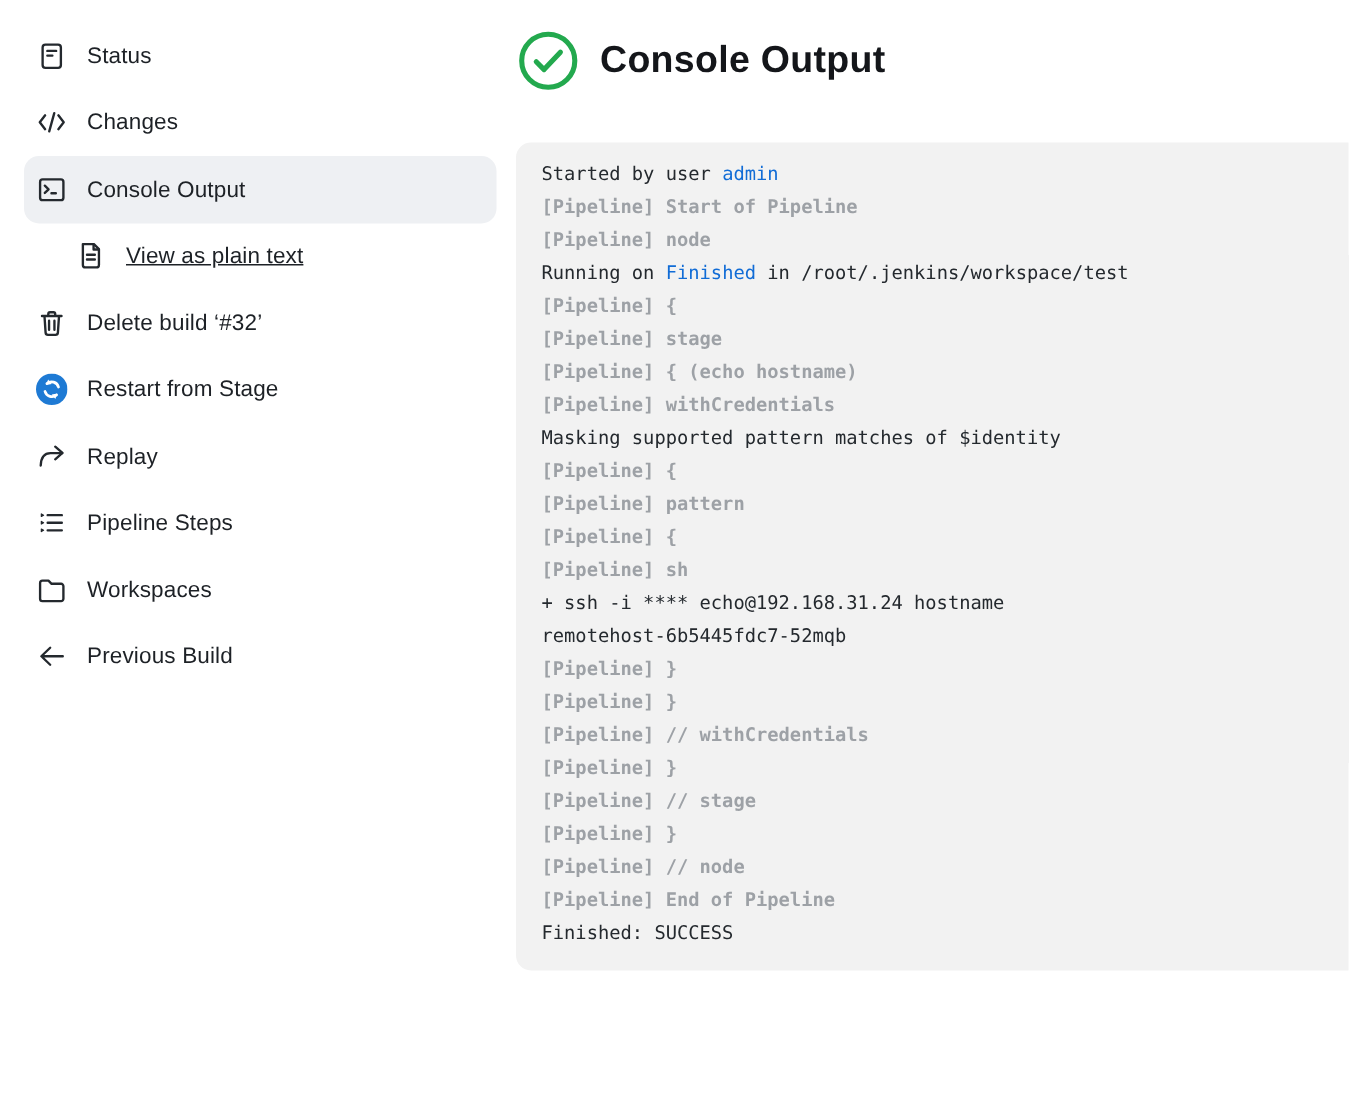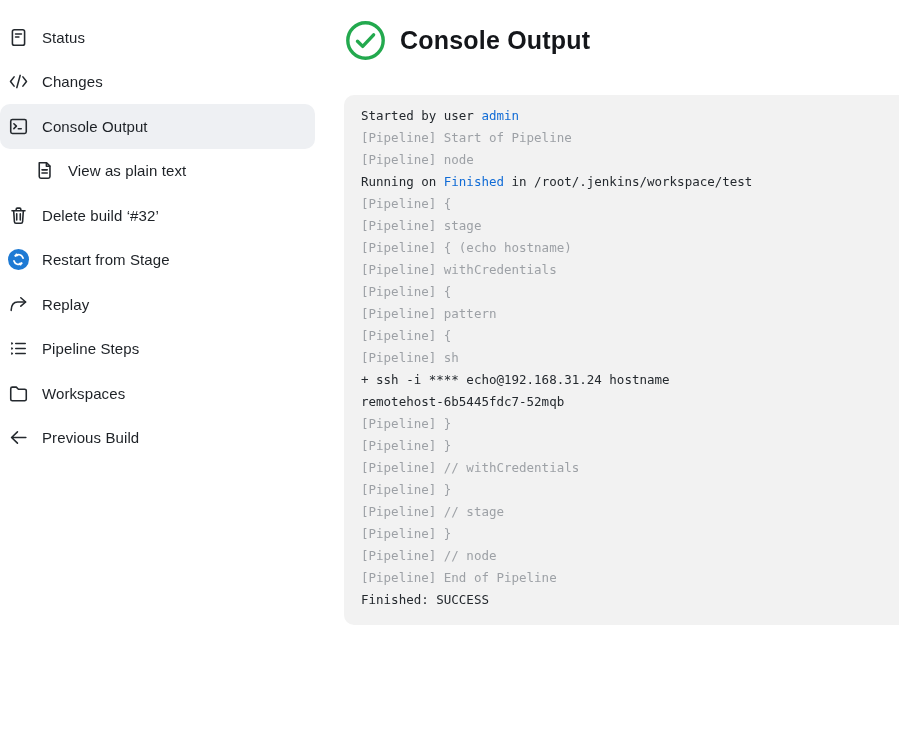--- a/index.html
+++ b/index.html
@@ -12,43 +12,43 @@
     --sel-bg:#eef0f3;
     --muted:#9da1a6;
     --console-text:#24292e;
   }
   *{box-sizing:border-box;margin:0;padding:0;}
   html,body{width:899px;height:743px;overflow:hidden;background:#ffffff;
     font-family:"Liberation Sans","DejaVu Sans",sans-serif;}
   .page{position:relative;width:899px;height:743px;}
 
   
-  .sidebar{position:absolute;left:0;top:15px;width:315px;}
+  .sidebar{position:absolute;left:16px;top:15px;width:315px;}
   .side-item{display:flex;align-items:center;height:44.5px;padding-left:8px;
     gap:13px;border-radius:10px;cursor:pointer;color:var(--text-dark);
     font-size:15px;letter-spacing:.1px;}
   .side-item.selected{background:var(--sel-bg);}
-  .side-item.sub{padding-left:34px;}
+  .side-item.sub{padding-left:34px;text-decoration:underline;}
   .side-item .icn{width:21px;height:21px;flex:0 0 21px;display:flex;
     align-items:center;justify-content:center;}
   .side-item .icn svg{width:21px;height:21px;display:block;}
 
   
   .title-row{position:absolute;left:345px;top:20px;display:flex;
     align-items:center;gap:14px;}
   .check-badge{width:41px;height:41px;display:block;}
   .page-title{font-size:25px;font-weight:700;color:#14161a;letter-spacing:.2px;}
 
   .console{position:absolute;left:344px;top:95px;right:-12px;
     background:var(--console-bg);border-radius:10px;
     padding:10px 16px 14px 17px;
     font-family:"DejaVu Sans Mono","Liberation Mono",monospace;
     font-size:12.5px;line-height:22px;color:var(--console-text);}
   .console .line{white-space:pre;height:22px;}
-  .console .muted{color:var(--muted);}
+  .console .muted{color:var(--muted);font-weight:bold;}
   .console .plain{color:var(--console-text);}
   .console a.link{color:var(--link-blue);text-decoration:none;cursor:pointer;}
 </style>
 </head>
 <body>
 
 <div class="page">
 
   <nav class="sidebar" id="sidebar">
       <div class="side-item">
@@ -158,20 +158,21 @@
 
   <div class="console" id="console">
       <div class="line"><span class="plain">Started by user </span><a class="link">admin</a></div>
       <div class="line"><span class="muted">[Pipeline] Start of Pipeline</span></div>
       <div class="line"><span class="muted">[Pipeline] node</span></div>
       <div class="line"><span class="plain">Running on </span><a class="link">Finished</a><span class="plain"> in /root/.jenkins/workspace/test</span></div>
       <div class="line"><span class="muted">[Pipeline] {</span></div>
       <div class="line"><span class="muted">[Pipeline] stage</span></div>
       <div class="line"><span class="muted">[Pipeline] { (echo hostname)</span></div>
       <div class="line"><span class="muted">[Pipeline] withCredentials</span></div>
+      <div class="line"><span class="plain">Masking supported pattern matches of $identity</span></div>
       <div class="line"><span class="muted">[Pipeline] {</span></div>
       <div class="line"><span class="muted">[Pipeline] pattern</span></div>
       <div class="line"><span class="muted">[Pipeline] {</span></div>
       <div class="line"><span class="muted">[Pipeline] sh</span></div>
       <div class="line"><span class="plain">+ ssh -i **** echo@192.168.31.24 hostname</span></div>
       <div class="line"><span class="plain">remotehost-6b5445fdc7-52mqb</span></div>
       <div class="line"><span class="muted">[Pipeline] }</span></div>
       <div class="line"><span class="muted">[Pipeline] }</span></div>
       <div class="line"><span class="muted">[Pipeline] // withCredentials</span></div>
       <div class="line"><span class="muted">[Pipeline] }</span></div>

